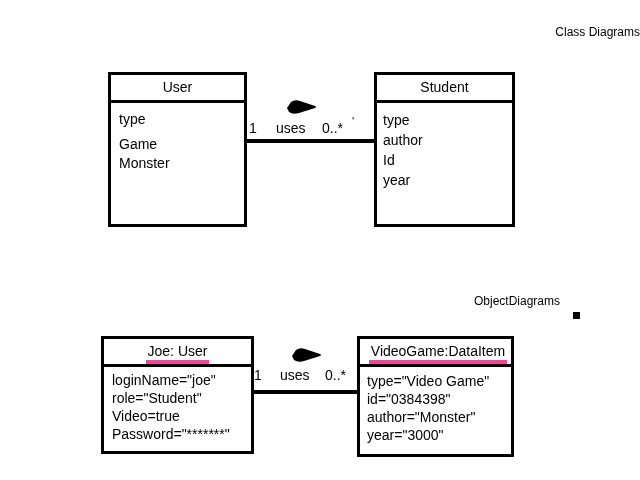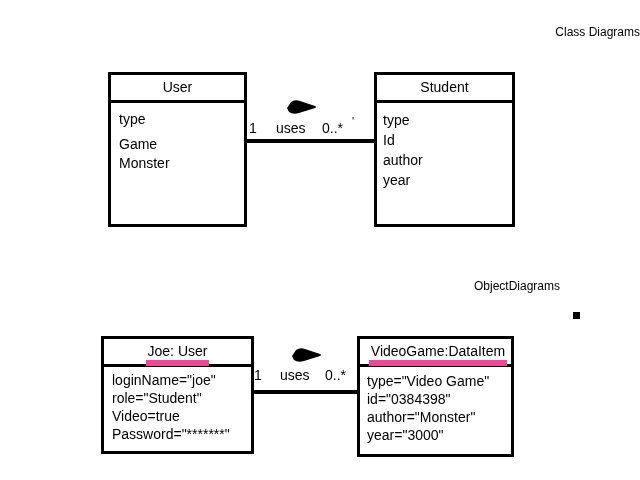--- a/index.html
+++ b/index.html
@@ -27,21 +27,21 @@
     font-size: 12px;
     line-height: 16px;
     color: #000;
     white-space: nowrap;
     text-align: right;
   }
   #class-diagrams-title {
     left: 0; top: 24px; width: 640px;
   }
   #object-diagrams-title {
-    left: 0; top: 278px; width: 560px;
+    left: 0; top: 293px; width: 560px;
   }
 
   
   .uml-box {
     position: absolute;
     box-sizing: border-box;
     background: #ffffff;
     border: 3px solid #000000;
   }
   .uml-header {
@@ -49,21 +49,21 @@
     width: 100%;
     text-align: center;
     font-size: 14px;
     line-height: 16px;
     padding: 4px 0 5px 0;
     border-bottom: 3px solid #000000;
     white-space: nowrap;
     overflow: visible;
   }
   .uml-header.underlined > span {
-    border-bottom: 6px solid #ec4899;
+    border-bottom: 4px solid #ec4899;
     padding: 0 2px 1px 2px;
   }
   .uml-body {
     box-sizing: border-box;
     padding: 6px 0 0 8px;
   }
   .uml-attr {
     font-size: 14px;
     white-space: nowrap;
   }
@@ -152,22 +152,22 @@
       <div class="uml-attr">Monster</div>
     </div>
   </div>
 
   <div class="uml-box" id="dataitem-box" style="left:374px; top:72px; width:141px; height:155px;">
     <div class="uml-header">
       <span>Student</span>
     </div>
     <div class="uml-body">
       <div class="uml-attr">type</div>
+      <div class="uml-attr">author</div>
       <div class="uml-attr">Id</div>
-      <div class="uml-attr">author</div>
       <div class="uml-attr">year</div>
     </div>
   </div>
 
   <div class="section-title" id="object-diagrams-title">ObjectDiagrams</div>
 
   <div class="assoc-line" style="left:250px; top:390px; width:112px;"></div>
 
   <div class="assoc-label" style="left:254px; top:367px;">1</div>
 

